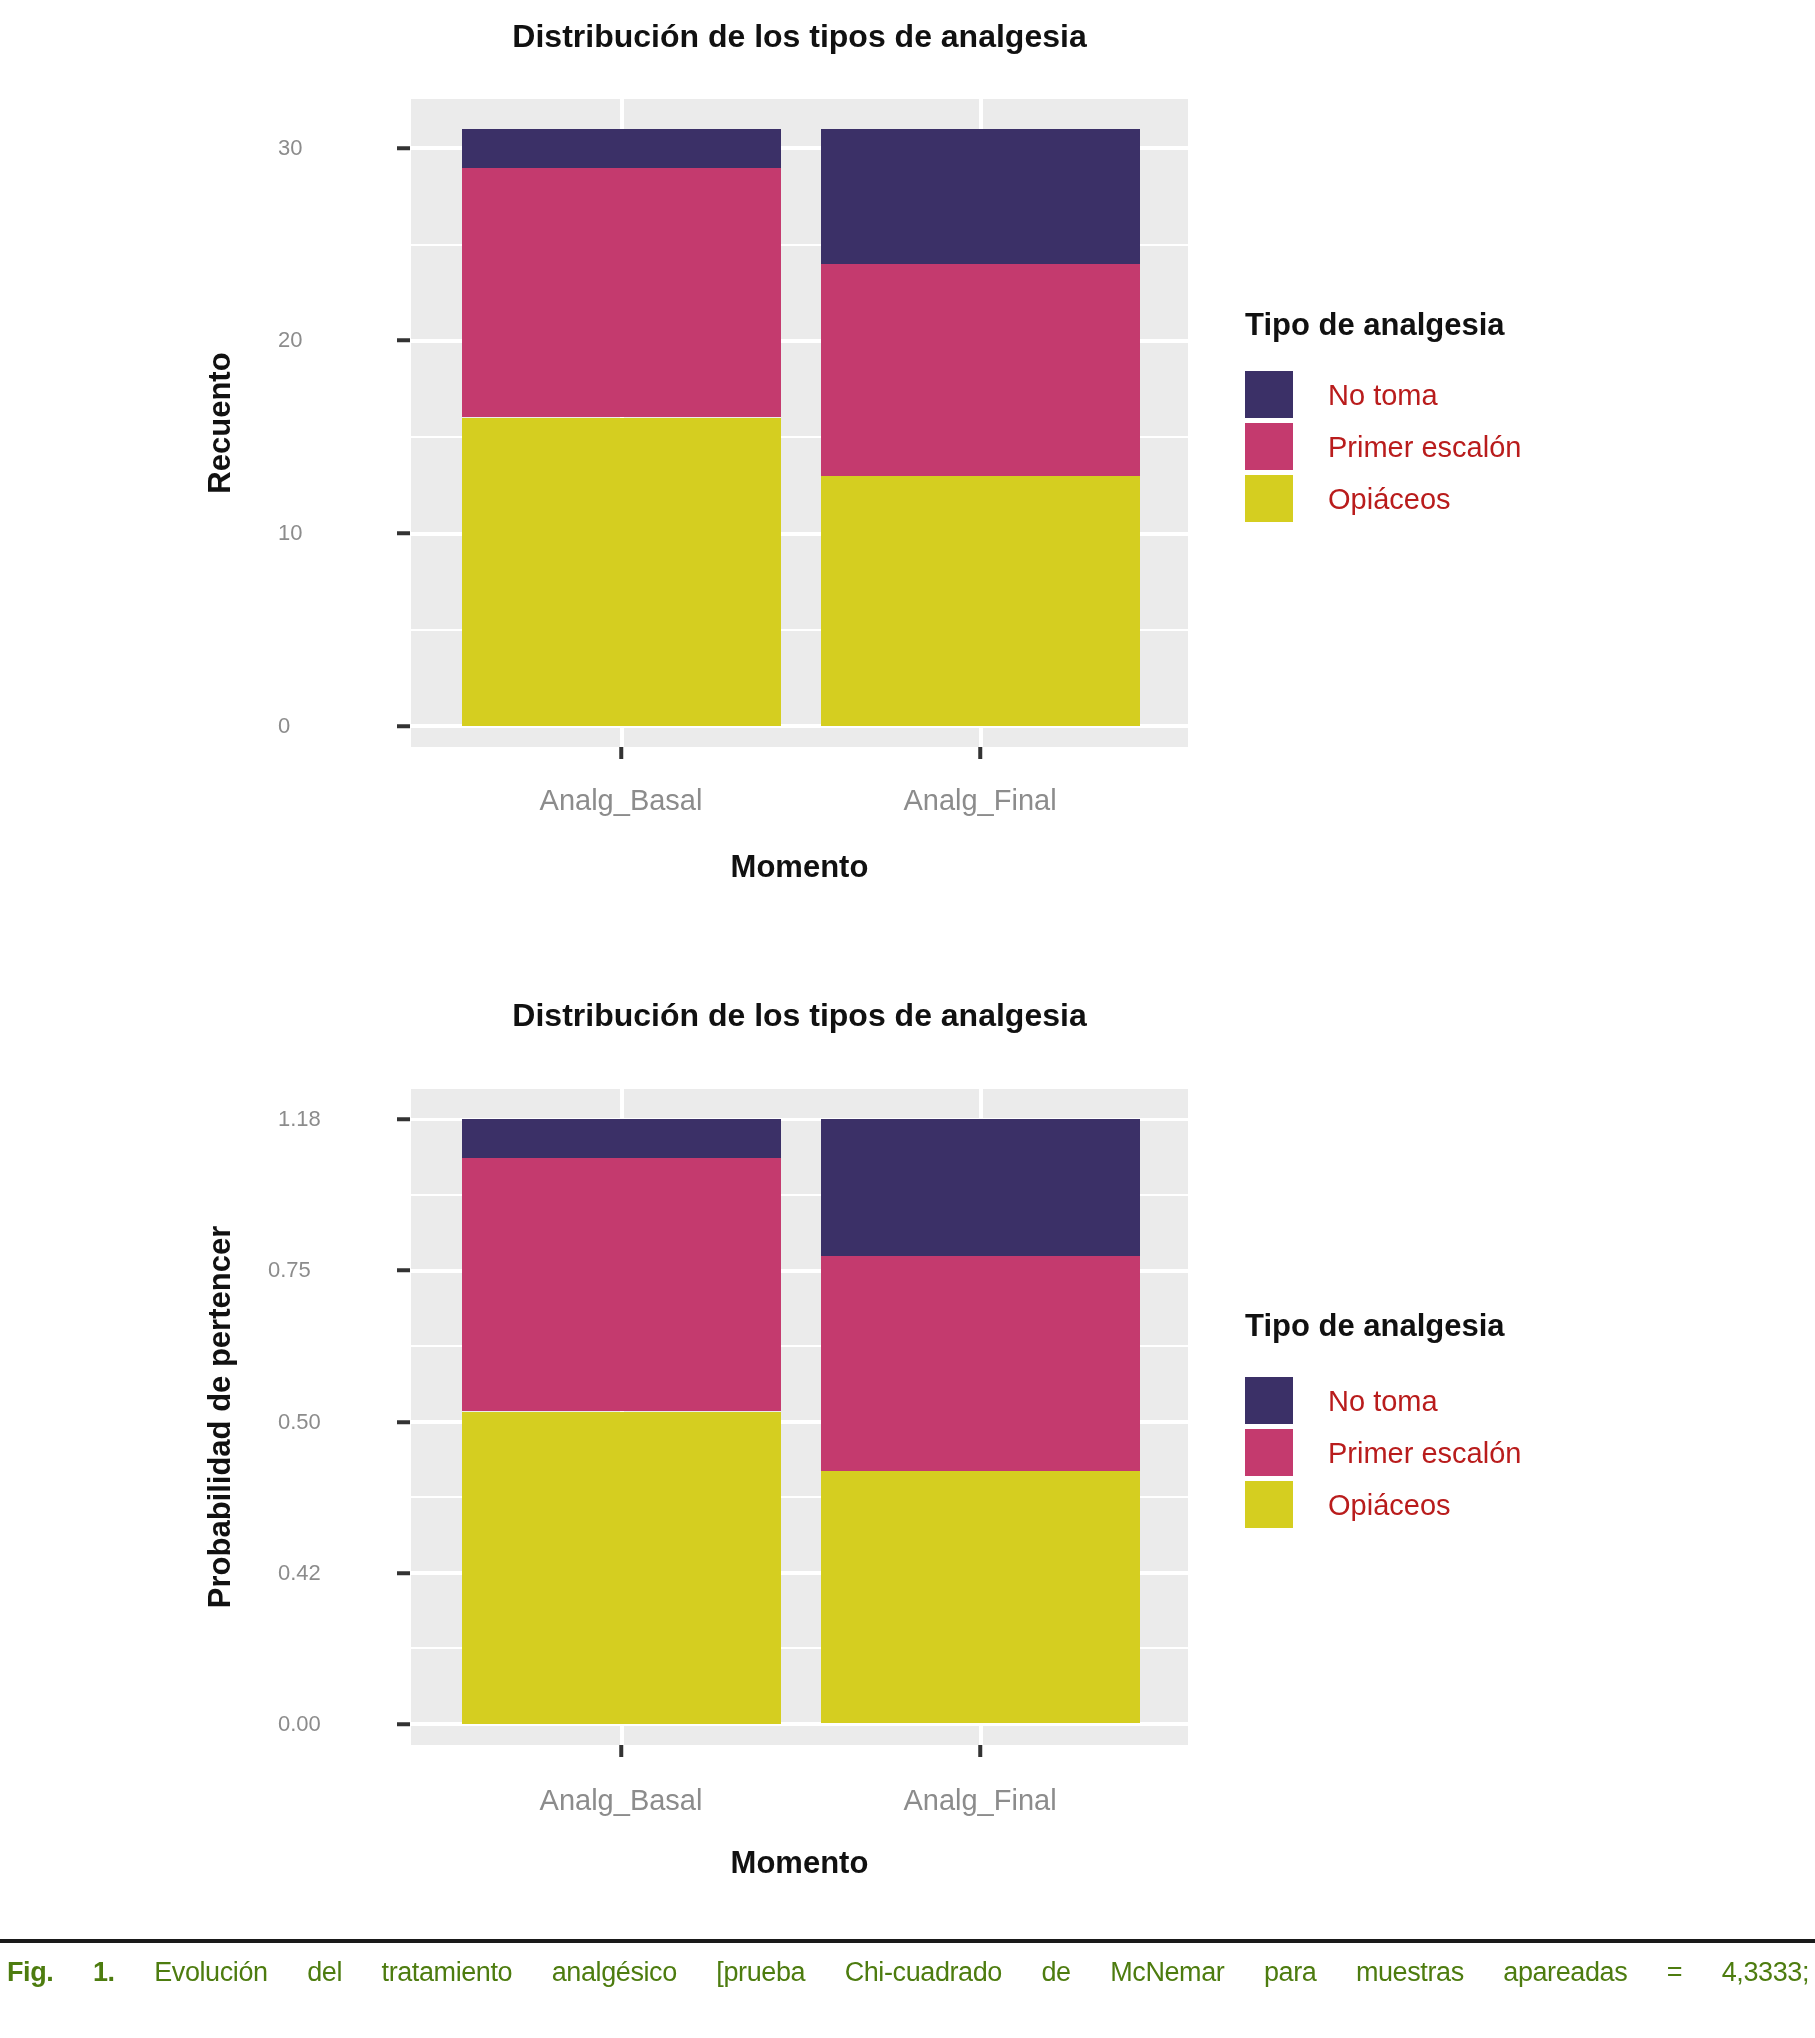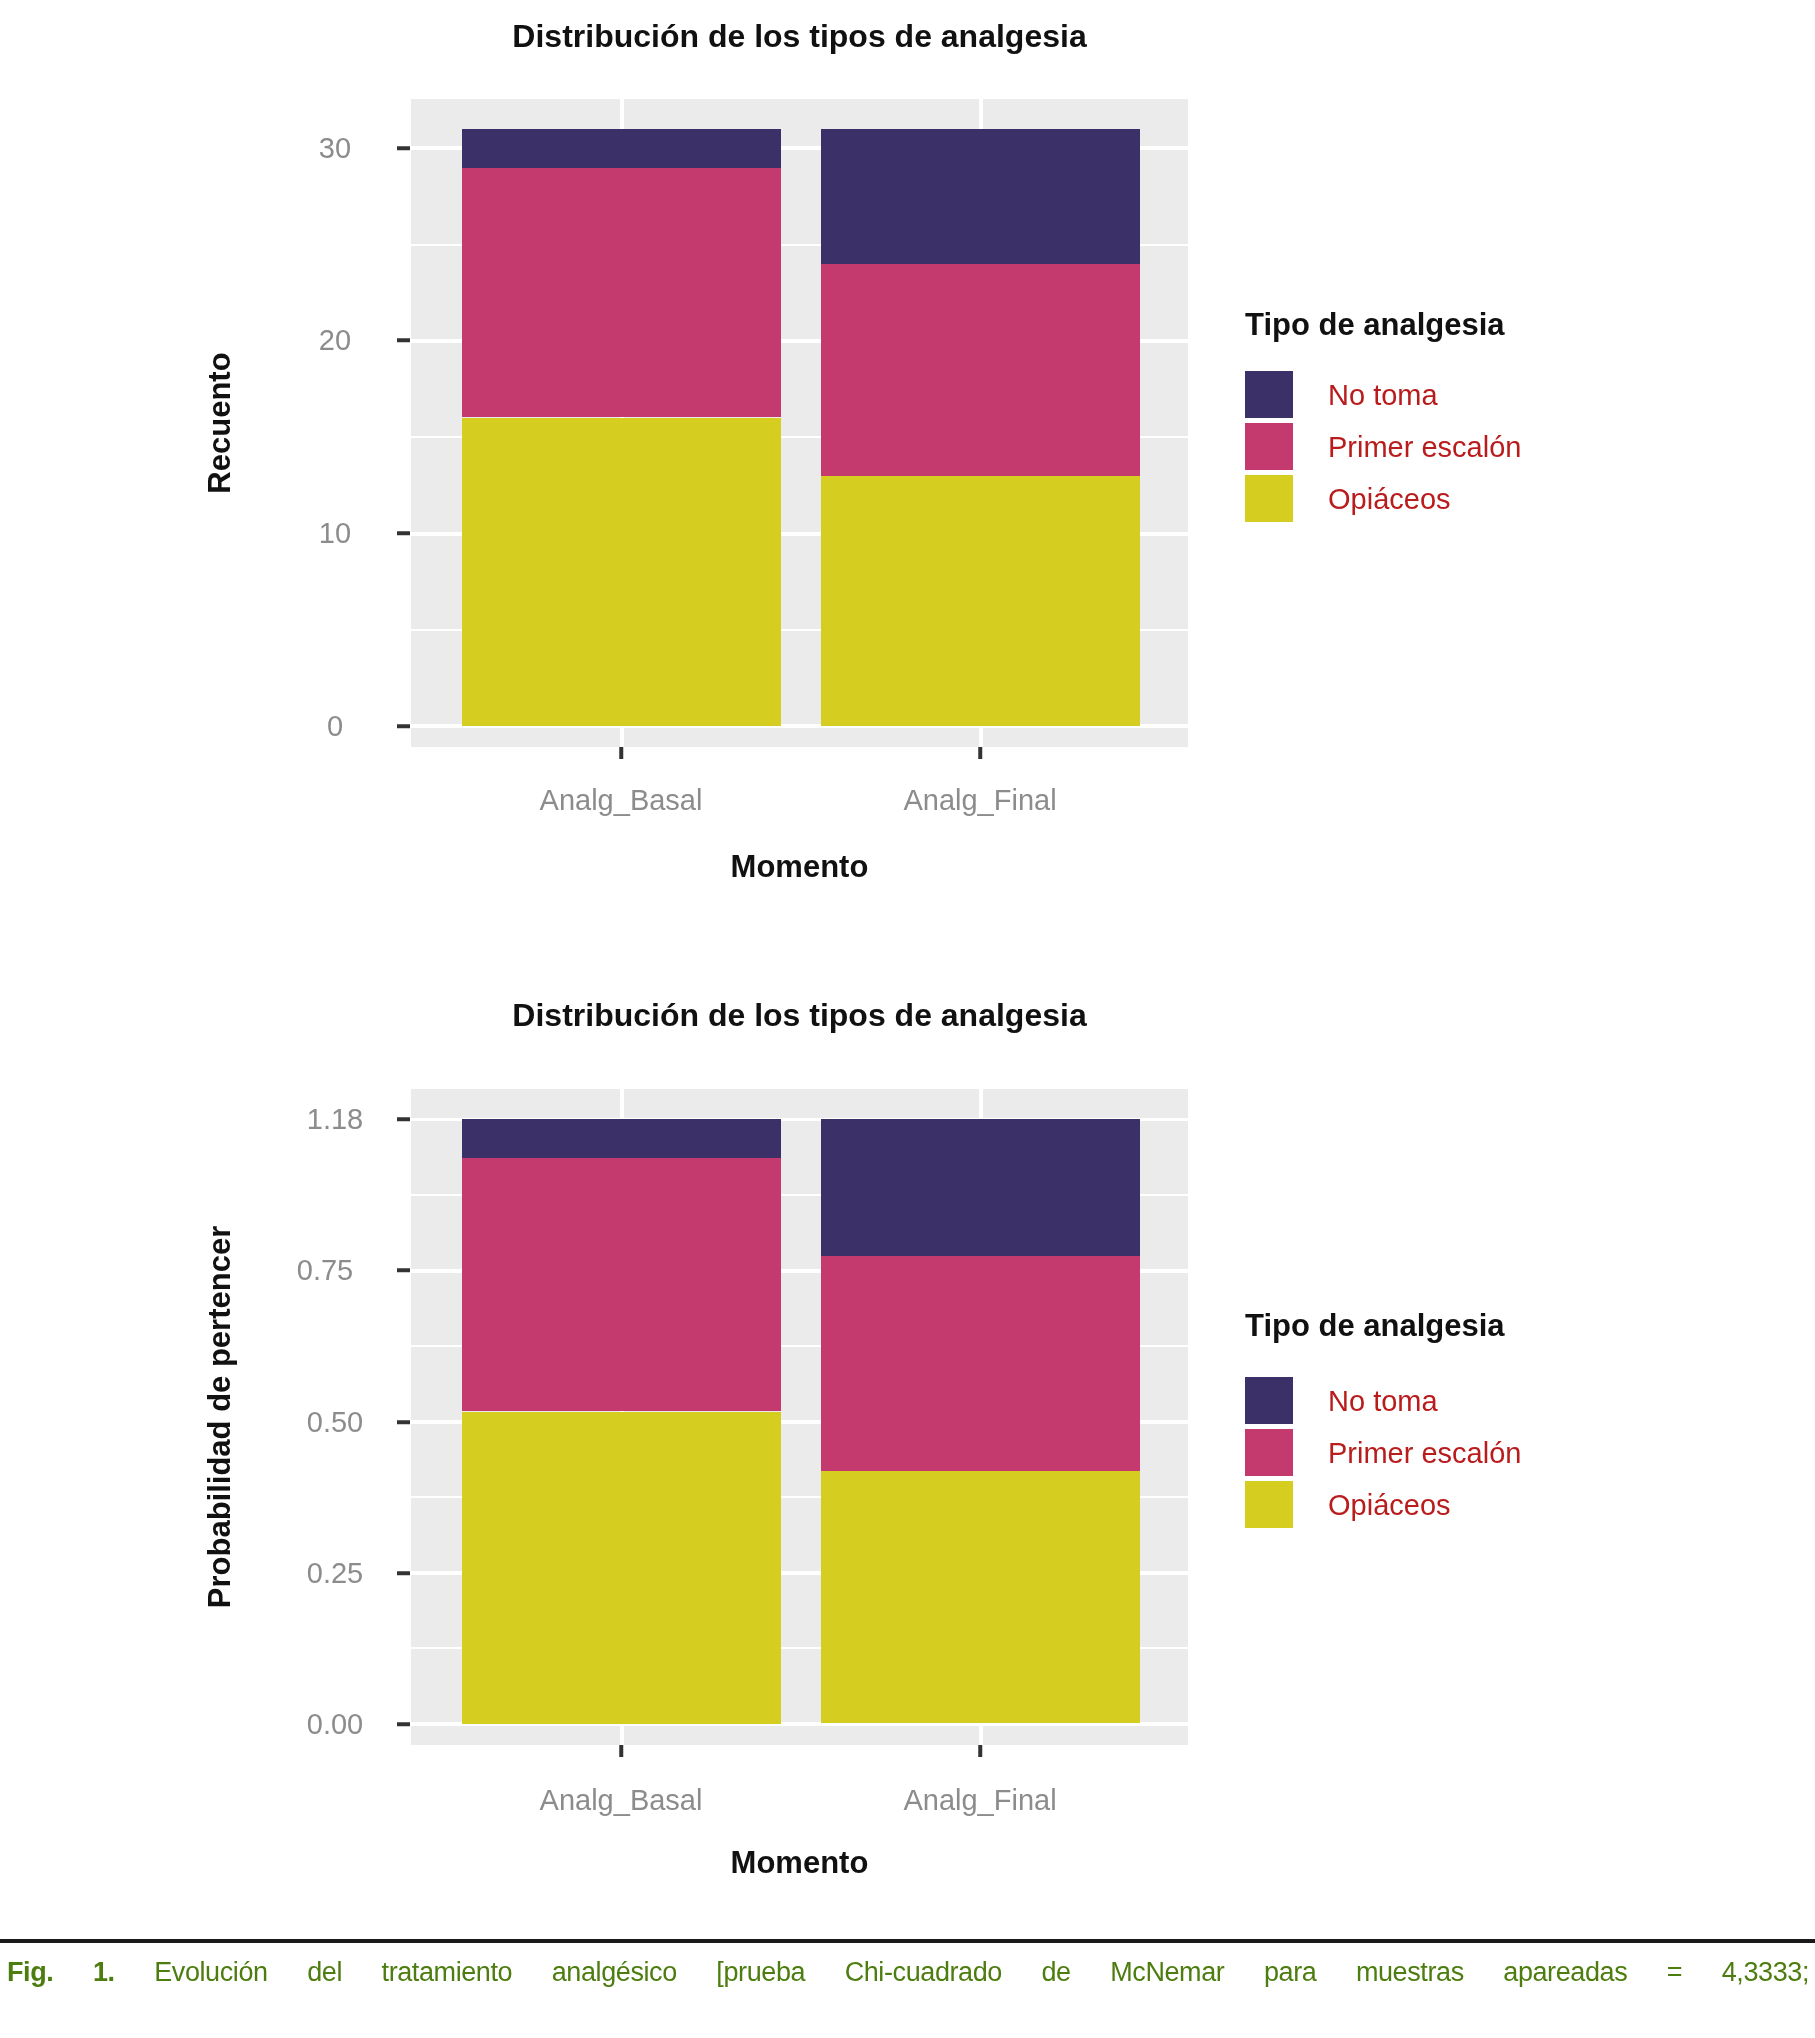--- a/index.html
+++ b/index.html
@@ -6,21 +6,21 @@
   body{font-family:"Liberation Sans","DejaVu Sans",sans-serif;color:#111;}
   #figure{position:relative;width:1816px;height:2039px;background:#fff;overflow:hidden;}
   .abs{position:absolute;}
   .chart-title{font-size:32px;font-weight:bold;color:#111;text-align:center;white-space:nowrap;}
   .panel{background:#EBEBEB;}
   .gridline-major{position:absolute;left:0;width:100%;height:3.5px;background:#ffffff;}
   .gridline-minor{position:absolute;left:0;width:100%;height:1.7px;background:#ffffff;}
   .gridline-vert{position:absolute;top:0;height:100%;width:3.5px;background:#ffffff;}
   .bar{position:absolute;}
   .bar-seg{position:absolute;left:0;width:100%;}
-  .ytick-label{position:absolute;width:114px;text-align:center;font-size:29px;color:#8C8C8C;transform:translateY(-50%);white-space:nowrap;}
+  .ytick-label{position:absolute;width:114px;text-align:left;font-size:22px;color:#8C8C8C;transform:translateY(-50%);white-space:nowrap;}
   .ytick-dash{position:absolute;width:13px;height:3.5px;background:#333333;transform:translateY(-50%);}
   .xtick-dash{position:absolute;width:3.5px;height:12.2px;background:#333333;transform:translateX(-50%);}
   .xtick-label{position:absolute;font-size:29px;color:#8C8C8C;transform:translateX(-50%);white-space:nowrap;}
   .axis-title-x{position:absolute;font-size:31px;font-weight:bold;color:#111;text-align:center;white-space:nowrap;}
   .axis-title-y{position:absolute;font-size:31px;font-weight:bold;color:#111;transform:translate(-50%,-50%) rotate(-90deg);white-space:nowrap;}
   .legend-title{position:absolute;font-size:31px;font-weight:bold;color:#111;white-space:nowrap;}
   .legend-key{position:absolute;width:48px;height:47px;}
   .legend-label{position:absolute;font-size:29px;color:#b91c1c;transform:translateY(-50%);white-space:nowrap;}
   #caption-rule{position:absolute;left:0;top:1939px;width:1816px;height:3.5px;background:#1a1a1a;}
   #caption{position:absolute;left:7px;top:1953px;width:1802px;font-size:27px;letter-spacing:-0.4px;color:#4d7c0f;line-height:38px;}
@@ -99,21 +99,21 @@
         </div>
         <div class="bar" style="left: 410px; width: 319px; top: 0px; height: 656px;">
           <div class="bar-seg" style="top: 381px; height: 253px; background: rgb(213, 206, 32);"></div>
           <div class="bar-seg" style="top: 167px; height: 215px; background: rgb(196, 58, 110);"></div>
           <div class="bar-seg" style="top: 30px; height: 137px; background: rgb(59, 48, 103);"></div>
         </div>
       </div>
       <div class="ytick-dash" style="left: 397px; top: 1724px;"></div>
       <div class="ytick-label" style="left: 278px; top: 1724px;">0.00</div>
       <div class="ytick-dash" style="left: 397px; top: 1573px;"></div>
-      <div class="ytick-label" style="left: 278px; top: 1573px;">0.25</div>
+      <div class="ytick-label" style="left: 278px; top: 1573px;">0.42</div>
       <div class="ytick-dash" style="left: 397px; top: 1422px;"></div>
       <div class="ytick-label" style="left: 278px; top: 1422px;">0.50</div>
       <div class="ytick-dash" style="left: 397px; top: 1270px;"></div>
       <div class="ytick-label" style="left: 268px; top: 1270px;">0.75</div>
       <div class="ytick-dash" style="left: 397px; top: 1119px;"></div>
       <div class="ytick-label" style="left: 278px; top: 1119px;">1.18</div>
       <div class="xtick-dash" style="left: 621px; top: 1745px;"></div>
       <div class="xtick-label" style="left: 621px; top: 1784px;">Analg_Basal</div>
       <div class="xtick-dash" style="left: 980px; top: 1745px;"></div>
       <div class="xtick-label" style="left: 980px; top: 1784px;">Analg_Final</div>

